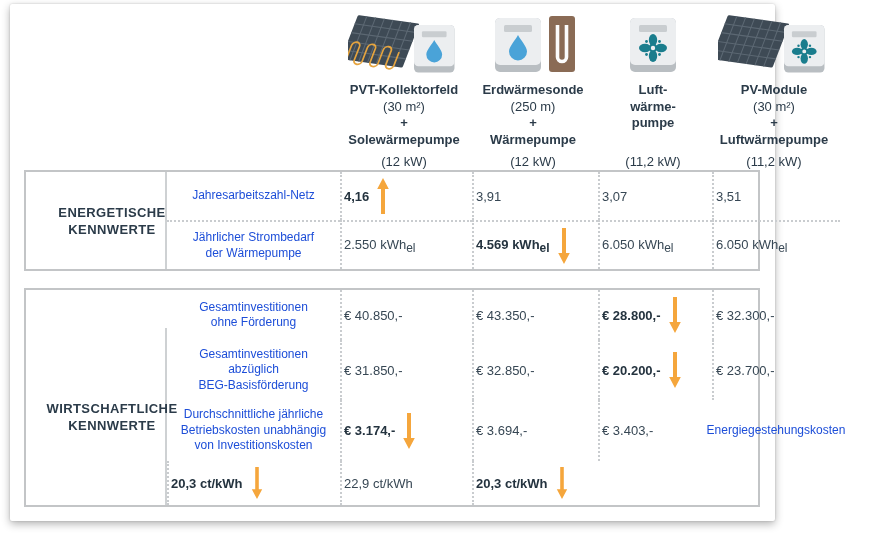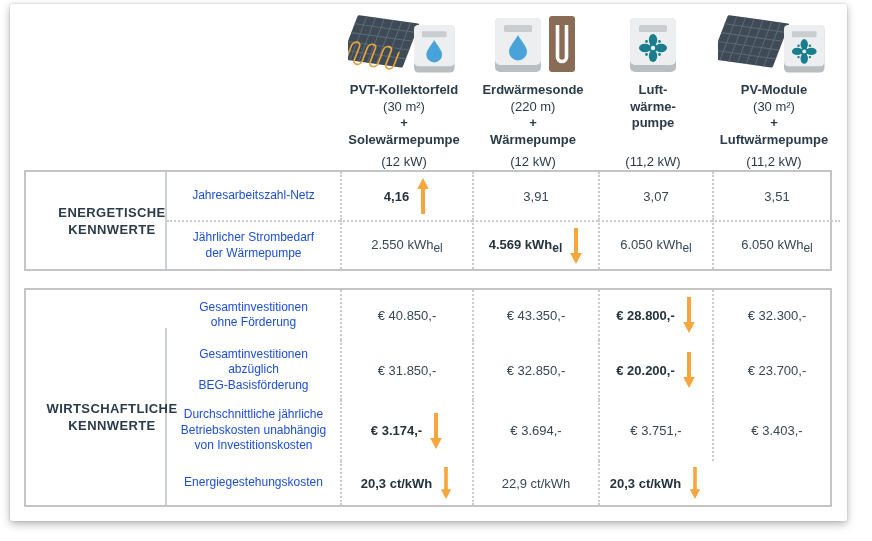--- a/index.html
+++ b/index.html
@@ -1,37 +1,37 @@
 <!DOCTYPE html>
 <html><head>
 <meta charset="utf-8">
 <style>
   html,body{margin:0;padding:0;background:#ffffff;width:872px;height:541px;overflow:hidden;
     font-family:"Liberation Sans","DejaVu Sans",sans-serif;color:#2b3b49;}
-  .card{position:absolute;left:10px;top:4px;width:837px;height:517px;background:#ffffff;
+  .card{position:absolute;left:10px;top:4px;width:765px;height:517px;background:#ffffff;
     border-radius:2px;box-shadow:0 3px 9px rgba(0,0,0,.30), 0 0 2px rgba(0,0,0,.18);}
   .grid6{display:grid;grid-template-columns:141px 173px 132px 126px 114px 128px;}
   .hdr{margin:8px 15px 0 14px;}
   .hicon{display:flex;align-items:flex-end;justify-content:center;height:62px;}
   .htxt{height:88px;margin-top:8px;display:flex;flex-direction:column;align-items:center;
     text-align:center;font-size:13px;line-height:16.5px;color:#2b3b49;}
   .b{font-weight:bold;}
   .preline{white-space:pre-line;}
   .kw{margin-top:auto;}
   .hc3{grid-column:3}.hc4{grid-column:4}.hc5{grid-column:5}.hc6{grid-column:6}
   .tbl{margin:0 15px 0 14px;border:2px solid #c3c5c7;background:#fff;}
   .tbl1{margin-top:0;grid-template-rows:48px 49px;}
   .tbl2{margin-top:17px;grid-template-rows:50px 60px 61px 44px;}
   .sec{grid-column:1;border-right:2px solid #ced1d3;display:flex;align-items:center;justify-content:center;
     text-align:center;font-weight:bold;font-size:13px;letter-spacing:.4px;line-height:17px;padding-left:33px;}
   .sec1{grid-row:1 / span 2;}
   .sec2{grid-row:1 / span 4;margin-top:38px;}
   .rlab{display:flex;align-items:center;justify-content:center;text-align:center;
     font-size:12px;line-height:15.5px;color:#1d4ed8;padding:2px 0;}
-  .val{border-left:2px dotted #c9cccf;display:flex;align-items:center;justify-content:center;
+  .val{border-left:2px dotted #c9cccf;display:flex;align-items:center;justify-content:flex-start;
     font-size:13px;color:#374754;padding:0 2px;}
   .val .v{white-space:nowrap;}
   .val.bold .v{font-weight:bold;color:#24333f;}
   .topline{border-top:2px dotted #c9cccf;}
   sub.sub{font-size:12px;vertical-align:-3px;}
   .arr{margin-left:7px;flex:none;}
 </style>
 </head>
 <body>
 
@@ -108,21 +108,21 @@
 
     <div class="htxt hc3">
       <span class="b">PVT-Kollektorfeld</span>
       <span>(30 m²)</span>
       <span class="b">+</span>
       <span class="b">Solewärmepumpe</span>
       <span class="kw">(12 kW)</span>
     </div>
     <div class="htxt hc4">
       <span class="b">Erdwärmesonde</span>
-      <span>(220 m)</span>
+      <span>(250 m)</span>
       <span class="b">+</span>
       <span class="b">Wärmepumpe</span>
       <span class="kw">(12 kW)</span>
     </div>
     <div class="htxt hc5">
       <span class="b preline">Luft-
 wärme-
 pumpe</span>
       <span class="kw">(11,2 kW)</span>
     </div>
@@ -222,23 +222,20 @@
     <div class="val bold">
       <span class="v">€ 3.174,-</span>
       <svg class="arr" width="14" height="38" viewBox="0 0 14 38">
         <path d="M7 37 L1.2 26 H5 V1 H9 V26 H12.8 Z" fill="#F5A63C"></path>
         </svg>
     </div>
     <div class="val">
         <span class="v">€ 3.694,-</span>
       </div>
     <div class="val">
-        <span class="v">€ 3.751,-</span>
-      </div>
-    <div class="val">
         <span class="v">€ 3.403,-</span>
       </div>
 
     <div class="rlab preline">Energiegestehungskosten</div>
     <div class="val bold">
       <span class="v">20,3 ct/kWh</span>
       <svg class="arr" width="14" height="34" viewBox="0 0 14 38">
         <path d="M7 37 L1.2 26 H5 V1 H9 V26 H12.8 Z" fill="#F5A63C"></path>
         </svg>
     </div>

